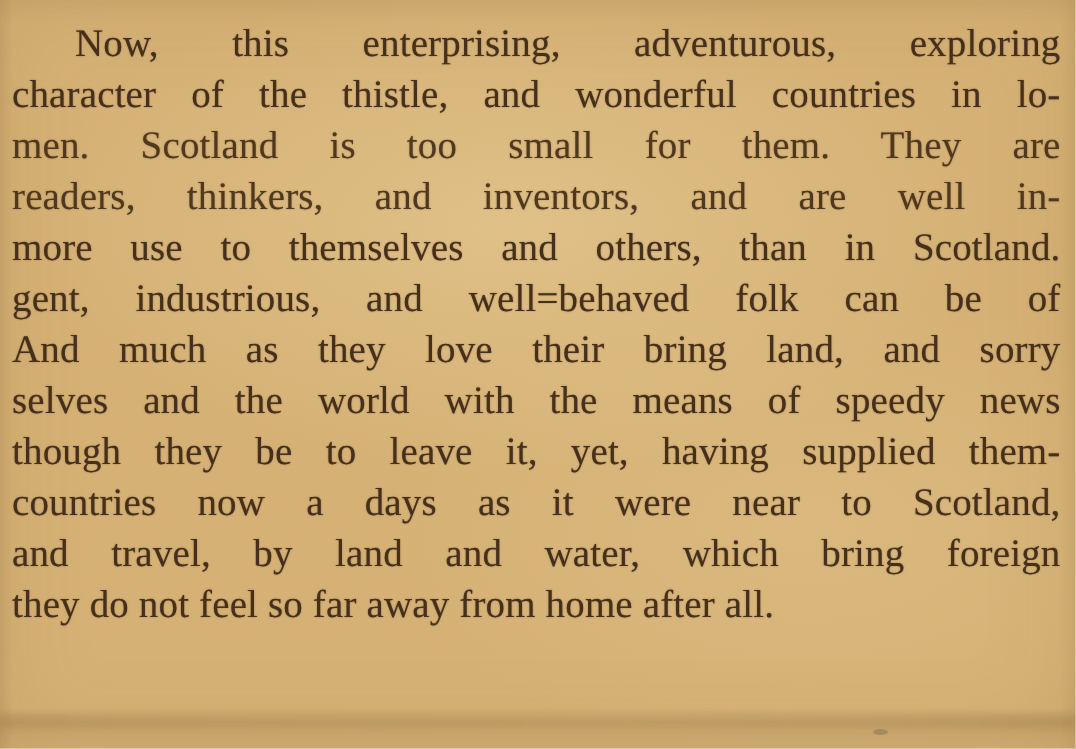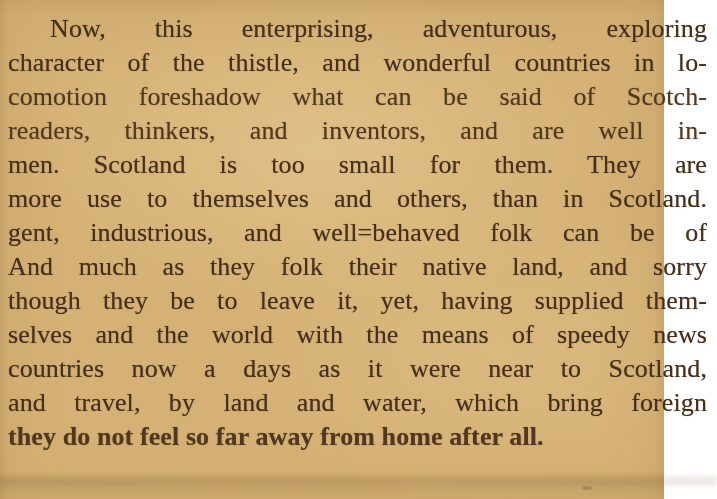--- a/index.html
+++ b/index.html
@@ -7,21 +7,21 @@
     padding: 0;
   }
   body {
     width: 717px;
     height: 499px;
     overflow: hidden;
     font-family: "Liberation Serif", "DejaVu Serif", serif;
   }
   .page {
     position: relative;
-    width: 664px;
+    width: 717px;
     height: 499px;
     background-color: var(--bg, #d5b175);
     background-image:
       radial-gradient(ellipse 60% 45% at 48% 30%, rgba(248, 228, 178, 0.30), rgba(248, 228, 178, 0) 75%),
       radial-gradient(ellipse 50% 40% at 75% 70%, rgba(244, 220, 168, 0.18), rgba(244, 220, 168, 0) 80%),
       linear-gradient(180deg,
         rgba(140, 108, 62, 0.10) 0%,
         rgba(140, 108, 62, 0.00) 3%,
         rgba(140, 108, 62, 0.00) 94.5%,
         rgba(124, 94, 52, 0.16) 96.5%,
@@ -48,21 +48,20 @@
     height: 34px;
     text-align: justify;
     text-align-last: justify;
     white-space: normal;
   }
   .line.first {
     padding-left: 42px;
   }
   .line.last {
     text-align-last: left;
-    font-weight: bold;
   }
   
   .line:nth-child(3), .line:nth-child(4), .line:nth-child(13) {
     color: #50381f;
     text-shadow: 0 0 1.2px rgba(80, 56, 31, 0.45);
   }
   .smudge {
     position: absolute;
     left: 582px;
     top: 486px;
@@ -84,27 +83,26 @@
     filter: blur(2px);
   }
 </style>
 </head>
 <body>
 
 <div class="page">
   <div class="paragraph">
       <div class="line first">Now, this enterprising, adventurous, exploring</div>
       <div class="line">character of the thistle, and wonderful countries in lo-</div>
-      <div class="line">comotion foreshadow what can be said of Scotch-</div>
+      <div class="line">men. Scotland is too small for them. They are</div>
       <div class="line">readers, thinkers, and inventors, and are well in-</div>
-      <div class="line">men. Scotland is too small for them. They are</div>
       <div class="line">more use to themselves and others, than in Scotland.</div>
       <div class="line">gent, industrious, and well=behaved folk can be of</div>
-      <div class="line">And much as they folk their native land, and sorry</div>
+      <div class="line">And much as they love their bring land, and sorry</div>
+      <div class="line">selves and the world with the means of speedy news</div>
       <div class="line">though they be to leave it, yet, having supplied them-</div>
-      <div class="line">selves and the world with the means of speedy news</div>
       <div class="line">countries now a days as it were near to Scotland,</div>
       <div class="line">and travel, by land and water, which bring foreign</div>
       <div class="line last">they do not feel so far away from home after all.</div>
     </div>
   <div class="bottom-shade"></div>
   <div class="smudge"></div>
 </div>
 
 </body></html>

